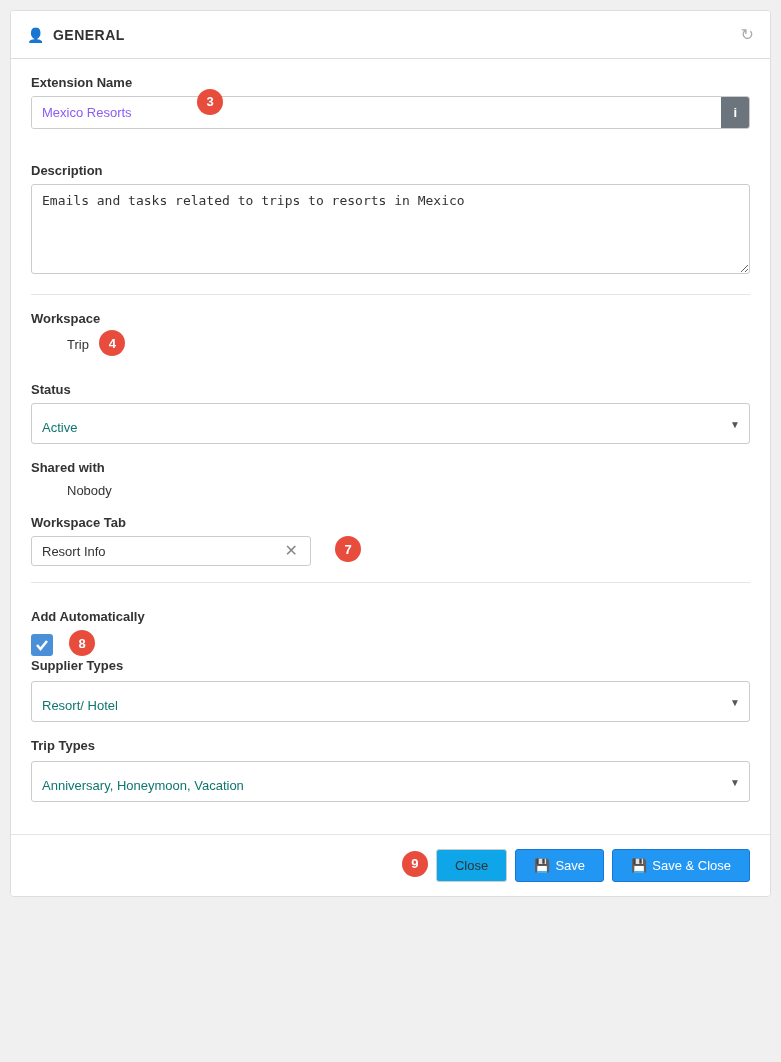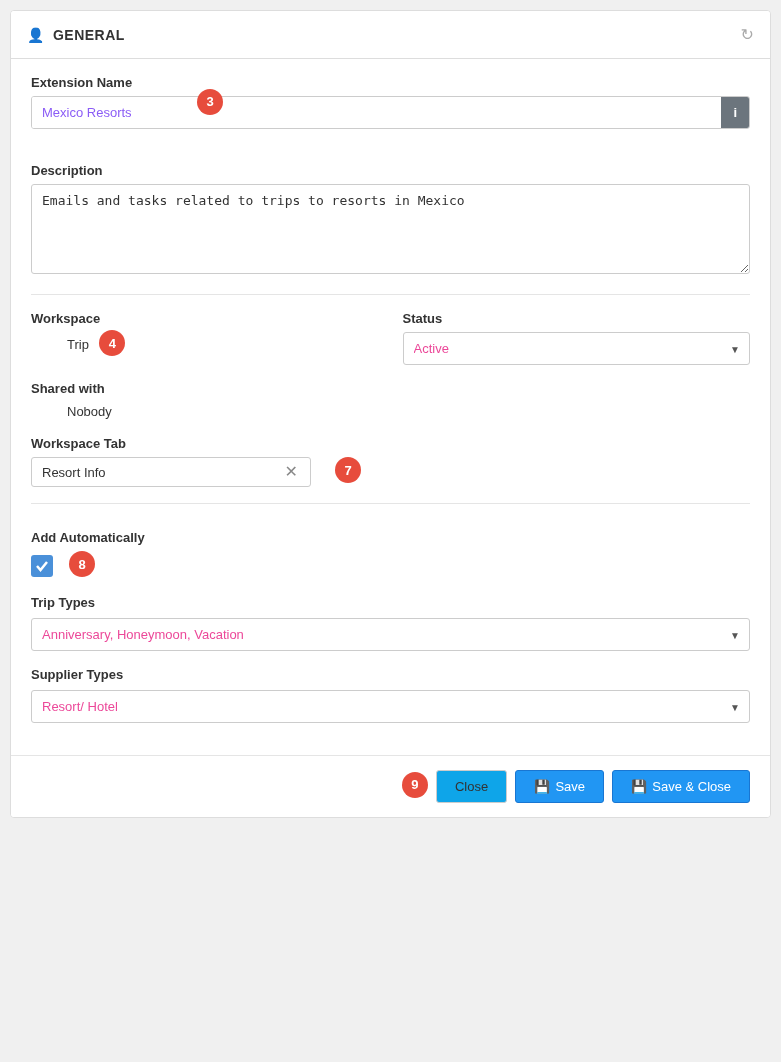--- a/index.html
+++ b/index.html
@@ -110,41 +110,42 @@
     .divider {
       border: none;
       border-top: 1px solid #e5e5e5;
       margin: 10px 0 16px 0;
     }
     
     .two-col {
       display: flex;
       gap: 24px;
       margin-bottom: 16px;
+      flex-direction: column;
     }
     .col-left {
       flex: 1;
     }
     .col-right {
       flex: 1;
     }
     
     .select-wrapper {
       position: relative;
       display: block;
     }
     .select-wrapper select {
       width: 100%;
       appearance: none;
       -webkit-appearance: none;
       border: 1px solid #ccc;
       border-radius: 3px;
-      padding: 8px 32px 8px 10px;
-      font-size: 13px;
-      color: #ec4899;
+      padding: 16px 32px 8px 10px;
+      font-size: 13px;
+      color: #0f766e;
       background: #fff;
       cursor: pointer;
       outline: none;
     }
     .select-wrapper::after {
       content: "▼";
       position: absolute;
       right: 10px;
       top: 50%;
       transform: translateY(-50%);
@@ -329,34 +330,34 @@
       <div class="checkbox-row">
         <div class="checkbox-styled">
           <svg viewBox="0 0 14 14">
             <polyline points="2,7 5.5,11 12,3"></polyline>
           </svg>
         </div>
         <span class="badge">8</span>
       </div>
     </div>
 
+    <div class="field-group">
+      <span class="section-bold-label">Supplier Types</span>
+      <div class="select-wrapper">
+        <select>
+          <option>Resort/ Hotel</option>
+        </select>
+      </div>
+    </div>
+
     <div class="field-group" style="margin-top:16px;">
       <span class="section-bold-label">Trip Types</span>
       <div class="select-wrapper">
         <select>
           <option>Anniversary, Honeymoon, Vacation</option>
-        </select>
-      </div>
-    </div>
-
-    <div class="field-group">
-      <span class="section-bold-label">Supplier Types</span>
-      <div class="select-wrapper">
-        <select>
-          <option>Resort/ Hotel</option>
         </select>
       </div>
     </div>
 
   </div>
 
   <div class="footer">
     <span class="badge" style="align-self:center;">9</span>
     <button class="btn">Close</button>
     <button class="btn btn-primary">

